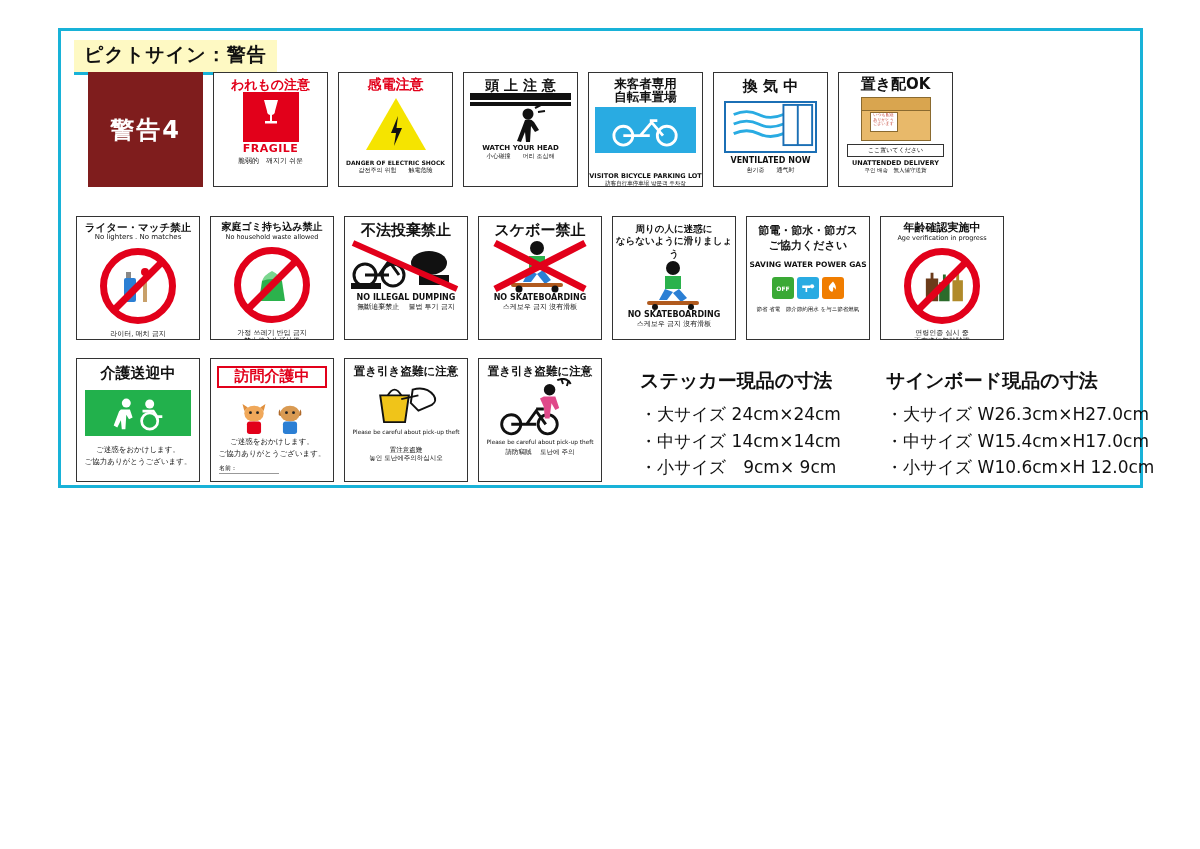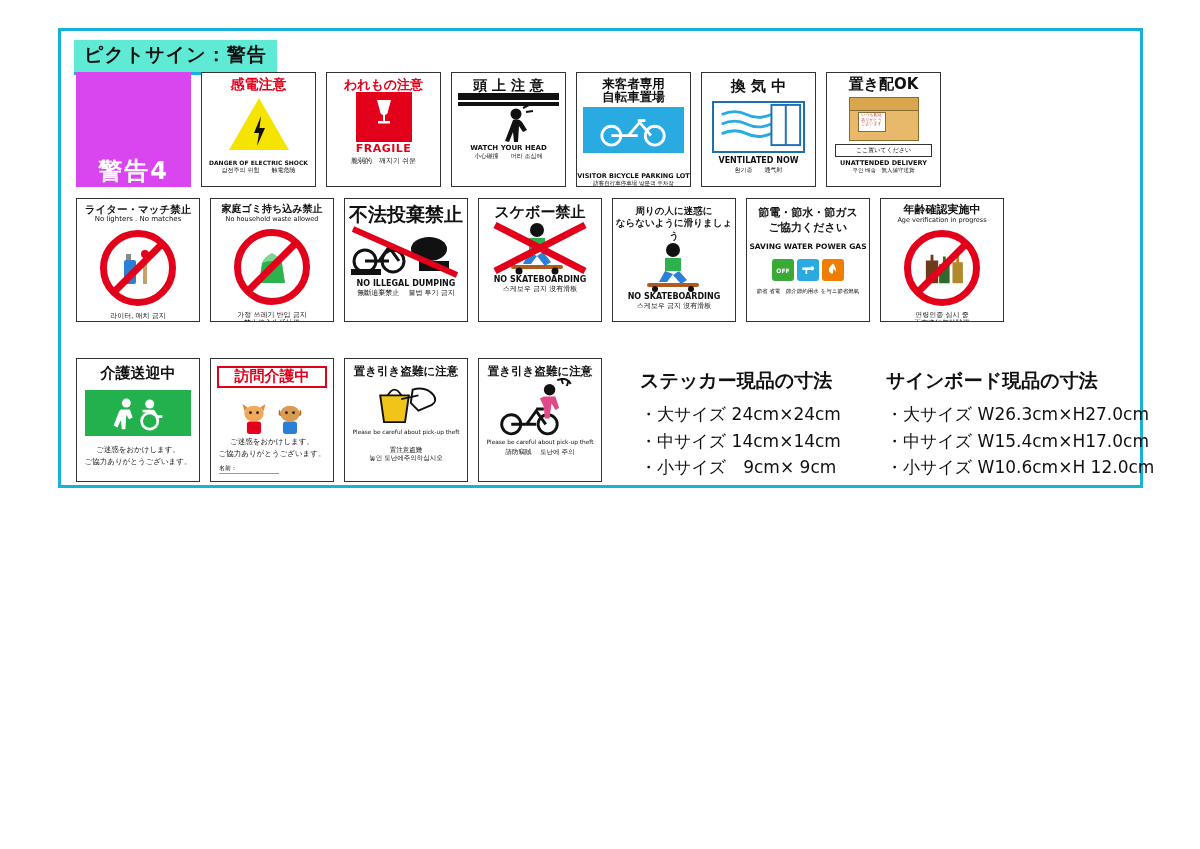--- a/index.html
+++ b/index.html
@@ -1,30 +1,30 @@
 <!DOCTYPE html>
 <html><head>
 <meta charset="utf-8">
 <style>
   html,body{margin:0;padding:0;background:#fff;}
   body{width:1200px;height:849px;font-family:"DejaVu Sans","Liberation Sans",sans-serif;}
   .page{position:relative;width:1200px;height:849px;background:#fff;}
   .panel{position:absolute;left:58px;top:28px;width:1085px;height:460px;border:3px solid #18b2d8;background:#fff;box-sizing:border-box;}
-  .panel-title{position:absolute;left:74px;top:40px;background:#5eead4;padding:2px 10px 4px 10px;font-size:19px;font-weight:bold;color:#111;border-bottom:3px solid #18b2d8;letter-spacing:1px;}
+  .panel-title{position:absolute;left:74px;top:40px;background:#fef9c3;padding:2px 10px 4px 10px;font-size:19px;font-weight:bold;color:#111;border-bottom:3px solid #18b2d8;letter-spacing:1px;}
 
   .row{position:absolute;display:flex;gap:10px;}
   .row1{left:76px;top:72px;}
-  .row2{left:76px;top:198px;}
+  .row2{left:76px;top:216px;}
   .row3{left:76px;top:358px;}
 
   .tile{box-sizing:border-box;background:#fff;border:1px solid #333;position:relative;overflow:hidden;}
   .t-big{width:115px;height:115px;}
   .t-sq2{width:124px;height:124px;}
 
-  .cyan{background:#d946ef;border:none;display:flex;align-items:flex-end;justify-content:center;color:#fff;font-weight:bold;font-size:24px;letter-spacing:2px;}
+  .cyan{background:#7f1d1d;border:none;display:flex;align-items:center;justify-content:center;color:#fff;font-weight:bold;font-size:24px;letter-spacing:2px;margin-left:12px;}
 
   .ttl{text-align:center;font-weight:bold;line-height:1.05;}
   .red{color:#e2001a;}
   .blk{color:#111;}
   .sub{text-align:center;font-size:6px;line-height:1.25;color:#111;}
   .sub2{text-align:center;font-size:5.5px;line-height:1.3;color:#111;}
 
   
   .fragile-box{width:56px;height:50px;background:#e2001a;margin:0 auto;position:relative;}
   .glass{position:absolute;left:50%;top:6px;transform:translateX(-50%);width:22px;height:30px;}
@@ -75,41 +75,41 @@
   <div class="panel"></div>
   <div class="panel-title">ピクトサイン：警告</div>
 
   <div class="row row1">
 
     <div class="tile t-big cyan">
       <span>警告4</span>
     </div>
 
     <div class="tile t-big">
-      <div class="ttl red" style="font-size:14px;margin-top:4px;">感電注意</div>
-      <div class="tri" style="margin-top:6px;">
-        <svg class="bolt" viewBox="0 0 14 30">
-          <path d="M9 0 L2 17 H7 L5 30 L13 12 H7.5 Z" fill="#111"></path>
-        </svg>
-      </div>
-      <div class="sub" style="margin-top:9px;font-weight:bold;">DANGER OF ELECTRIC SHOCK</div>
-      <div class="sub">감전주의 위험　　触電危險</div>
-    </div>
-
-    <div class="tile t-big">
       <div class="ttl red" style="font-size:13px;margin-top:5px;">われもの注意</div>
       <div class="fragile-box">
         <svg class="glass" viewBox="0 0 22 30">
           <path d="M4 2 h14 l-3 11 a4 4 0 0 1 -8 0 Z" fill="#fff"></path>
           <rect x="10" y="14" width="2" height="9" fill="#fff"></rect>
           <rect x="5" y="23" width="12" height="2.5" fill="#fff"></rect>
         </svg>
       </div>
       <div class="fr-en">FRAGILE</div>
       <div class="sub" style="margin-top:2px;font-size:7px;">脆弱的　깨지기 쉬운</div>
+    </div>
+
+    <div class="tile t-big">
+      <div class="ttl red" style="font-size:14px;margin-top:4px;">感電注意</div>
+      <div class="tri" style="margin-top:6px;">
+        <svg class="bolt" viewBox="0 0 14 30">
+          <path d="M9 0 L2 17 H7 L5 30 L13 12 H7.5 Z" fill="#111"></path>
+        </svg>
+      </div>
+      <div class="sub" style="margin-top:9px;font-weight:bold;">DANGER OF ELECTRIC SHOCK</div>
+      <div class="sub">감전주의 위험　　触電危險</div>
     </div>
 
     <div class="tile t-big">
       <div class="ttl blk" style="font-size:14px;margin-top:5px;">頭 上 注 意</div>
       <div class="barbar"></div>
       <div class="barbar2"></div>
       <div style="position:relative;height:38px;">
         <svg viewBox="0 0 60 38" width="60" height="38" style="position:absolute;left:38px;top:0;">
           <circle cx="26" cy="8" r="5.5" fill="#111"></circle>
           <path d="M23 14 q6 -2 9 2 l5 8 -4 2 -4 -6 -1 16 -4 0 -1 -10 -4 10 -4 -1 5 -13 z" fill="#111"></path>
@@ -192,21 +192,21 @@
             <path d="M14 16 q10 -10 20 0 l3 20 h-26 z" fill="#2bb24c"></path>
             <path d="M24 6 q-8 4 -10 10 q10 -4 20 0 q-2 -6 -10 -10z" fill="#7bd68f"></path>
           </svg>
         </div>
       </div>
       <div class="sub" style="margin-top:6px;white-space:pre-line;font-size:7px;">가정 쓰레기 반입 금지
 禁止伴入生活垃圾</div>
     </div>
 
     <div class="tile t-sq2">
-      <div class="ttl blk" style="font-size:19px;margin-top:6px;">不法投棄禁止</div>
+      <div class="ttl blk" style="font-size:15px;margin-top:6px;">不法投棄禁止</div>
       <div style="position:relative;height:54px;">
         <svg viewBox="0 0 120 54" width="120" height="54">
           <circle cx="20" cy="36" r="11" fill="none" stroke="#111" stroke-width="3"></circle>
           <circle cx="48" cy="36" r="11" fill="none" stroke="#111" stroke-width="3"></circle>
           <path d="M20 36 L34 36 L44 22 L54 36 M34 36 L44 36" stroke="#111" stroke-width="3" fill="none"></path>
           <ellipse cx="84" cy="24" rx="18" ry="12" fill="#111"></ellipse>
           <rect x="74" y="36" width="30" height="10" fill="#111"></rect>
           <rect x="6" y="44" width="30" height="6" fill="#111"></rect>
           <path d="M8 4 L112 50" stroke="#e2001a" stroke-width="6"></path>
         </svg>

